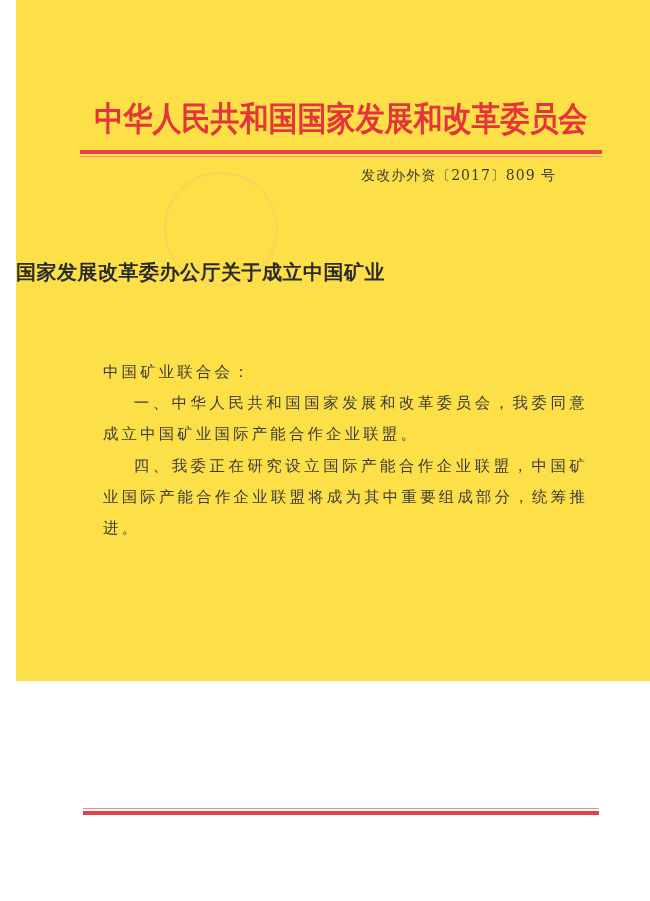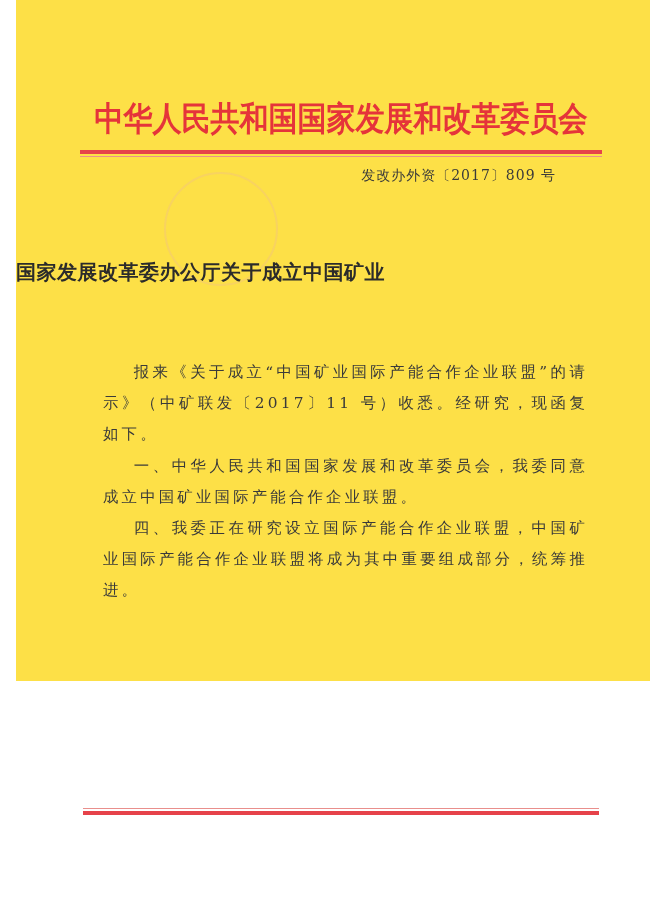--- a/index.html
+++ b/index.html
@@ -128,21 +128,21 @@
 
   <div class="doc-number">发改办外资〔2017〕809 号</div>
 
   <div class="stamp-ghost"></div>
 
   <div class="doc-title">
     <div>国家发展改革委办公厅关于成立中国矿业</div>
   </div>
 
   <div class="body-text">
-    <p class="indent">报来《关于成立“中国矿业国际产能合作企业联盟”的请示》（中矿联发〔2017〕11 号）收悉。经研究，现函复如下。</p>
+    <p class="salutation">中国矿业联合会：</p>
     <p class="indent">一、中华人民共和国国家发展和改革委员会，我委同意成立中国矿业国际产能合作企业联盟。</p>
     <p class="indent">四、我委正在研究设立国际产能合作企业联盟，中国矿业国际产能合作企业联盟将成为其中重要组成部分，统筹推进。</p>
   </div>
 
   <div class="rule-bottom">
     <div class="thin"></div>
     <div class="gap"></div>
     <div class="thick"></div>
   </div>
 

